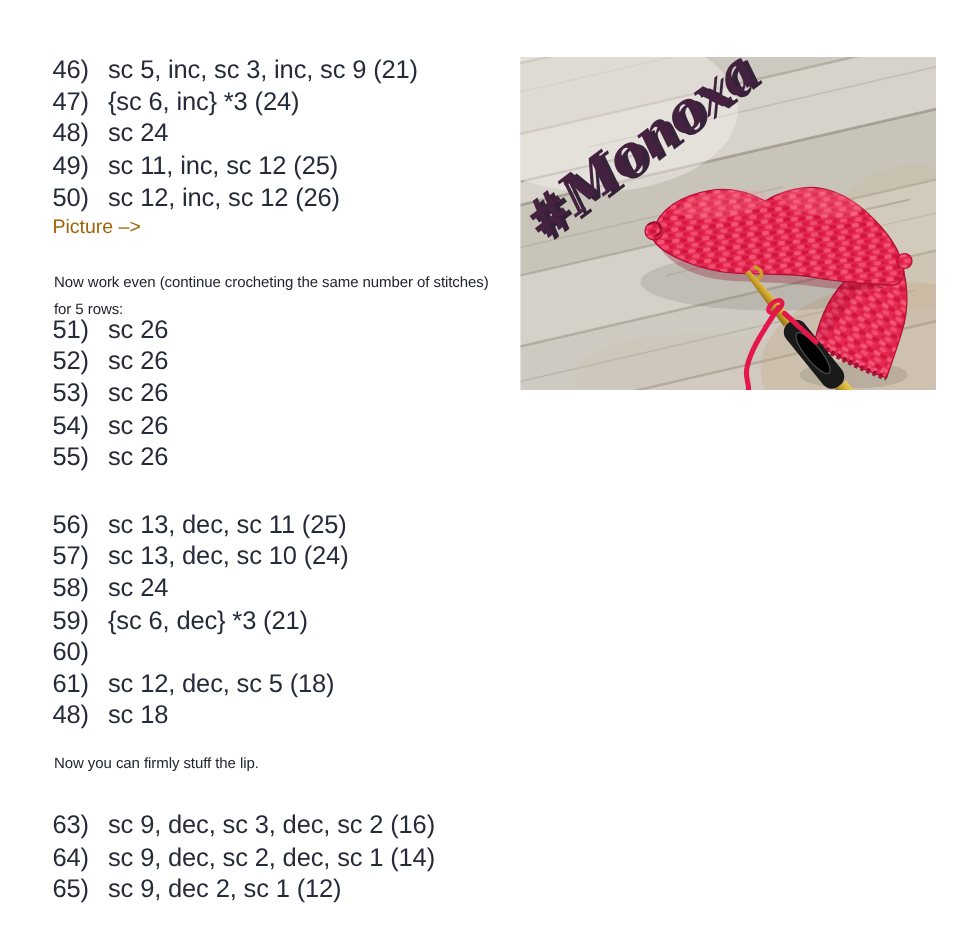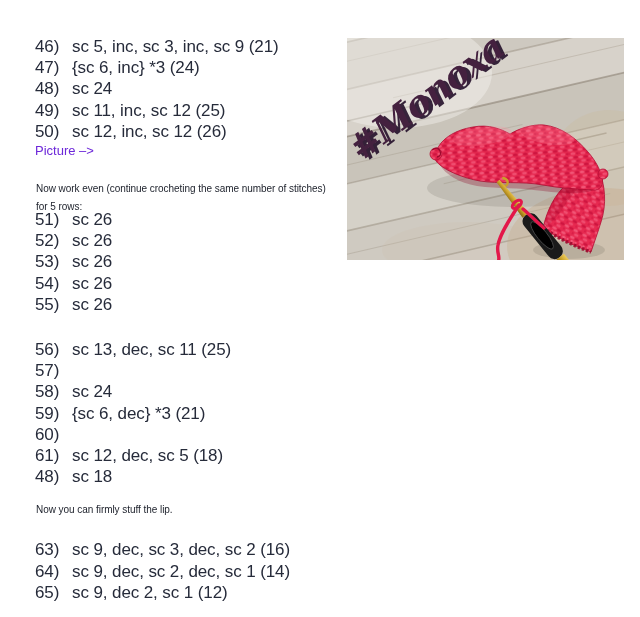--- a/index.html
+++ b/index.html
@@ -8,21 +8,21 @@
     font-family:"Liberation Sans", sans-serif; color:#262b3a; overflow:hidden;
   }
   .sec { position:absolute; left:35px; }
   .row { display:flex; font-size:17px; line-height:21.2px; letter-spacing:-0.1px; }
   .row .num { width:37px; flex:0 0 37px; }
   .sec-a { top:36px; }
   .sec-b { top:209px; }
   .sec-c { top:339px; }
   .sec-d { top:539px; }
   .sec-d .row { line-height:21.5px; }
-  .picture-label { position:absolute; left:35px; top:140px; font-size:13px; line-height:21px; color:#6d28d9; }
+  .picture-label { position:absolute; left:35px; top:140px; font-size:13px; line-height:21px; color:#a16207; }
   .note { position:absolute; left:36px; font-size:10px; line-height:17.6px; letter-spacing:-0.05px; color:#21252f; }
   .note-workeven { top:180px; width:320px; }
   .note-stuff { top:501px; width:320px; }
   .photo { position:absolute; left:347px; top:38px; width:277px; height:222px; }
   .photo svg { display:block; }
 </style>
 </head>
 <body>
 
 <div class="page">
@@ -80,20 +80,21 @@
       </div>
   </div>
 
   <div class="sec sec-c">
     <div class="row">
         <span class="num">56)</span>
         <span class="txt">sc 13, dec, sc 11 (25)</span>
       </div>
     <div class="row">
         <span class="num">57)</span>
+        <span class="txt">sc 13, dec, sc 10 (24)</span>
       </div>
     <div class="row">
         <span class="num">58)</span>
         <span class="txt">sc 24</span>
       </div>
     <div class="row">
         <span class="num">59)</span>
         <span class="txt">{sc 6, dec} *3 (21)</span>
       </div>
     <div class="row">

